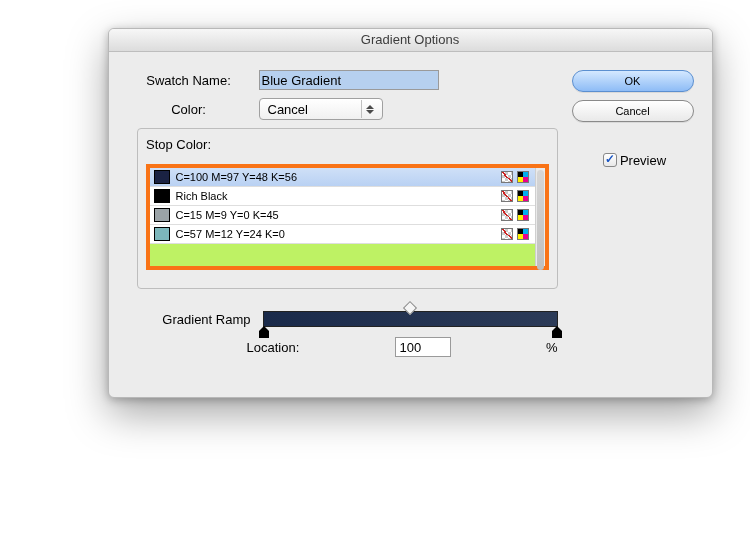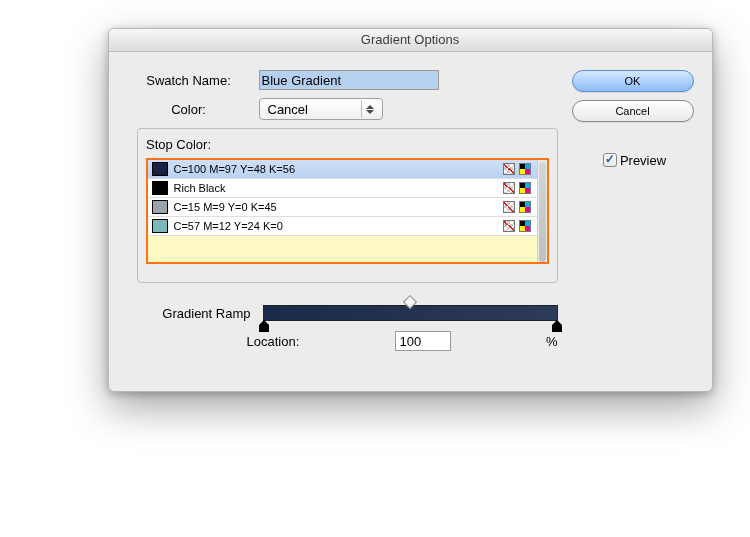--- a/index.html
+++ b/index.html
@@ -132,22 +132,22 @@
 
   
   .group-box {
     border: 1px solid #bdbdbd;
     border-radius: 4px;
     padding: 8px 8px 18px 8px;
     margin-left: 10px;
     margin-right: 0;
   }
   .swatch-list {
-    border: 2px solid #f97316;
-    background: #fef9c3;
+    border: 4px solid #f97316;
+    background: #bef264;
     height: 106px;
     position: relative;
     padding-right: 10px;
     box-sizing: border-box;
   }
   .swatch-scroll-track {
     position: absolute;
     right: 0; top: 0; bottom: 0;
     width: 9px;
     background: #eaeaea;
@@ -248,21 +248,21 @@
           <div class="popup" style="width:110px">
             <span>Cancel</span>
             <span class="arrows">
                 <span class="up"></span>
                 <span class="down"></span>
               </span>
           </div>
         </div>
 
         <div class="group-box">
-          <div class="row" style="margin-bottom:6px; margin-left:-10px;">
+          <div class="row" style="margin-bottom:12px; margin-left:-10px;">
             <span class="lbl" style="width:86px">Stop Color:</span>
           </div>
 
           <div class="swatch-list" id="swatch-list">
 
             <div class="swatch-row selected">
                 <span class="swatch-chip" style="background: rgb(26, 34, 67);"></span>
                 <span class="swatch-name">C=100 M=97 Y=48 K=56</span>
                 <span class="swatch-icons">
                   <span class="ic ic-none"></span>

